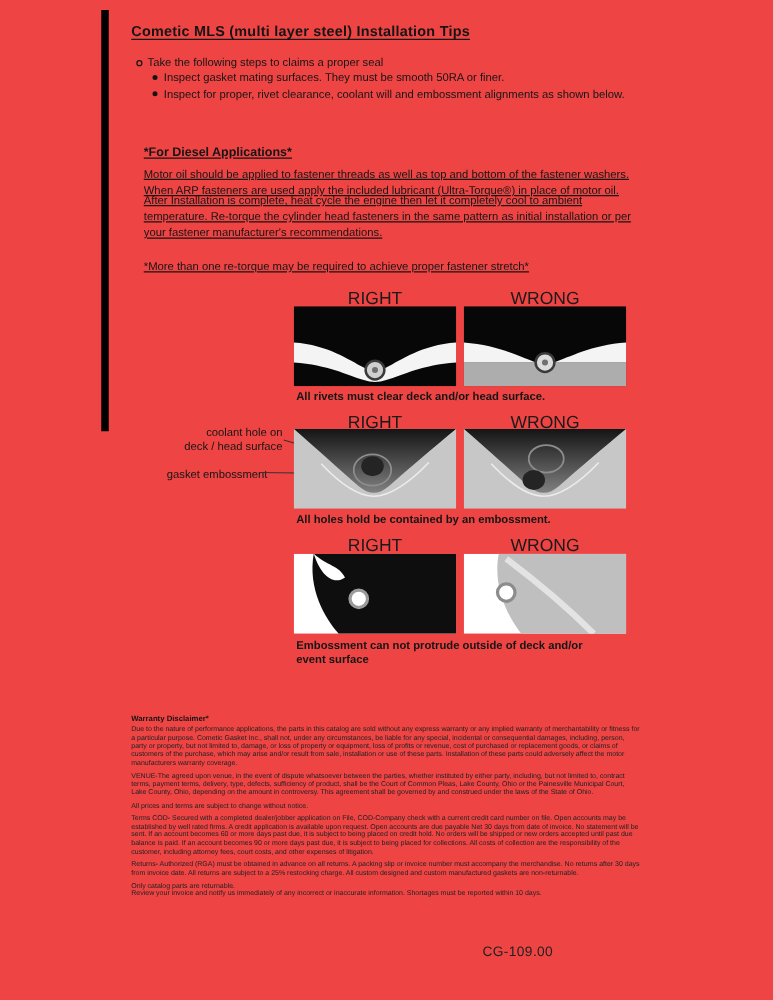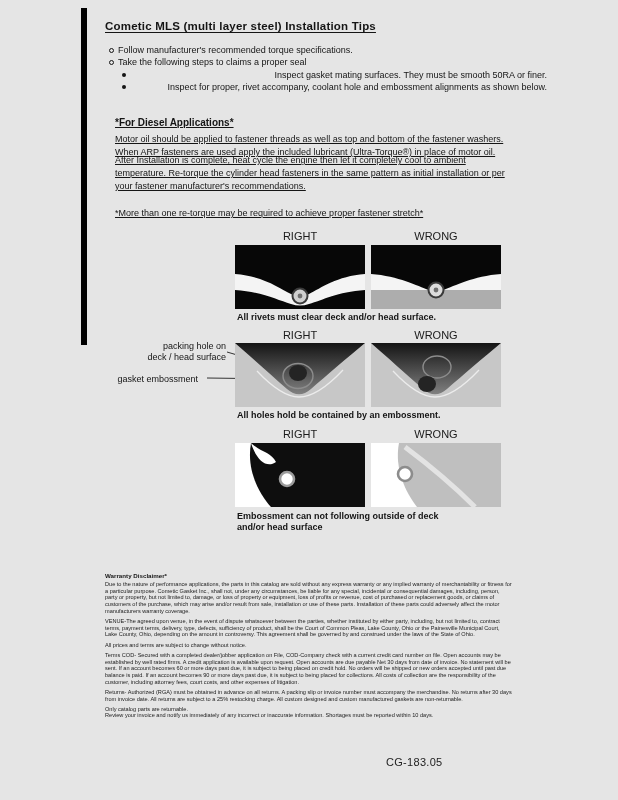--- a/index.html
+++ b/index.html
@@ -1,52 +1,51 @@
 <!DOCTYPE html>
 <html><head>
 <meta charset="utf-8">
 <style>
   html,body{margin:0;padding:0;background:#ffffff;}
-  .page{position:relative;width:618px;height:800px;background:#e5e5e5;font-family:"Liberation Sans",sans-serif;color:#151515;overflow:hidden;}
+  .page{position:relative;width:618px;height:800px;background:#ef4444;font-family:"Liberation Sans",sans-serif;color:#151515;overflow:hidden;}
   .abs{position:absolute;}
   .spine{position:absolute;left:81px;top:8px;width:6px;height:337px;background:#000;}
   .title{position:absolute;left:105px;top:20px;font-size:11.5px;font-weight:bold;text-decoration:underline;text-underline-offset:2px;letter-spacing:.2px;}
   .tips{position:absolute;left:107px;top:44px;width:440px;font-size:9px;}
   .tip{position:relative;padding-left:11px;line-height:12.3px;}
-  .tip.sub{margin-left:13px;text-align:right;}
+  .tip.sub{margin-left:13px;}
   .dot{position:absolute;left:2px;top:4px;border-radius:50%;}
   .dot.open{width:3px;height:3px;border:1px solid #151515;}
   .dot.fill{width:4px;height:4px;background:#151515;}
   .diesel-h{position:absolute;left:115px;top:117px;font-size:10px;font-weight:bold;text-decoration:underline;}
   .para{position:absolute;left:115px;font-size:9px;line-height:13px;text-decoration:underline;}
-  .dg-h{position:absolute;width:130px;text-align:center;font-size:11px;color:#1a1a1a;}
+  .dg-h{position:absolute;width:130px;text-align:center;font-size:14px;color:#1a1a1a;}
   .dg-img{position:absolute;width:130px;height:64px;}
   .dg-img svg{display:block;width:130px;height:64px;}
   .caption{position:absolute;font-size:9px;line-height:11px;color:#151515;font-weight:bold;}
   .lbl{position:absolute;font-size:9px;line-height:10.5px;text-align:right;}
   .warr-h{position:absolute;left:105px;top:572px;font-size:6.2px;font-weight:bold;}
   .warr{position:absolute;left:105px;top:581px;width:408px;font-size:5.6px;line-height:6.7px;color:#222;}
   .warr p{margin:0 0 3.5px 0;}
   .warr p.tight{margin-bottom:0;}
   .footer{position:absolute;left:386px;top:756px;font-size:11px;color:#222;letter-spacing:.3px;}
 </style>
 </head>
 <body>
 
 <div class="page">
 
   <div class="spine"></div>
 
   <div class="title">Cometic MLS (multi layer steel) Installation Tips</div>
 
   <div class="tips">
-    <div class="tip"><span class="dot open"></span><span>Follow manufacturer's recommended torque specifications.</span></div>
     <div class="tip"><span class="dot open"></span><span>Take the following steps to claims a proper seal</span></div>
     <div class="tip sub"><span class="dot fill"></span><span>Inspect gasket mating surfaces.  They must be smooth 50RA or finer.</span></div>
-    <div class="tip sub"><span class="dot fill"></span><span>Inspect for proper, rivet accompany, coolant hole and embossment alignments as shown below.</span></div>
+    <div class="tip sub"><span class="dot fill"></span><span>Inspect for proper, rivet clearance, coolant will and embossment alignments as shown below.</span></div>
   </div>
 
   <div class="diesel-h">*For Diesel Applications*</div>
   <div class="para" style="top:133px;width:392px">Motor oil should be applied to fastener threads as well as top and bottom of the fastener washers. When ARP fasteners are used apply the included lubricant (Ultra-Torque®) in place of motor oil.</div>
   <div class="para" style="top:154px;width:400px">After Installation is complete, heat cycle the engine then let it completely cool to ambient temperature. Re-torque the cylinder head fasteners in the same pattern as initial installation or per your fastener manufacturer's recommendations.</div>
   <div class="para" style="top:207px;width:430px">*More than one re-torque may be required to achieve proper fastener stretch*</div>
 
   <div class="dg-h" style="left:235px;top:230px">RIGHT</div>
   <div class="dg-h" style="left:371px;top:230px">WRONG</div>
 
@@ -66,24 +65,24 @@
       <circle cx="65" cy="45" r="7.5" fill="#dcdcdc" stroke="#3a3a3a" stroke-width="2"></circle>
       <circle cx="65" cy="45" r="2.4" fill="#6f6f6f"></circle>
     </svg>
   </div>
   <div class="caption" style="left:237px;top:312px">All rivets must clear deck and/or head surface.</div>
 
   <div class="dg-h" style="left:235px;top:329px">RIGHT</div>
   <div class="dg-h" style="left:371px;top:329px">WRONG</div>
 
   <div class="lbl" style="left:118px;top:341px;width:108px">
-    <div>packing hole on</div>
+    <div>coolant hole on</div>
     <div>deck / head surface</div>
   </div>
-  <div class="lbl" style="left:102px;top:374px;width:96px">gasket embossment</div>
+  <div class="lbl" style="left:118px;top:374px;width:96px">gasket embossment</div>
   <svg class="abs" style="left:207px;top:346px" width="92" height="40" viewBox="0 0 92 40">
     <line x1="20" y1="6" x2="88" y2="26" stroke="#333" stroke-width="1"></line>
     <line x1="0" y1="32" x2="76" y2="33" stroke="#333" stroke-width="1"></line>
   </svg>
 
   <div class="dg-img" style="left:235px;top:343px">
     <svg viewBox="0 0 130 64">
       <defs>
         <linearGradient id="wgR" x1="0" y1="0" x2="0" y2="1">
           <stop offset="0" stop-color="#141414"></stop>
@@ -126,28 +125,28 @@
     </svg>
   </div>
   <div class="dg-img" style="left:371px;top:443px">
     <svg viewBox="0 0 130 64">
       <rect width="130" height="64" fill="#ffffff"></rect>
       <path d="M28,0 H130 V64 H46 C35,50 23,26 28,0 Z" fill="#bfbfbf"></path>
       <path d="M34,4 C58,22 84,44 104,64" stroke="#e3e3e3" stroke-width="5" fill="none"></path>
       <circle cx="34" cy="31" r="7" fill="#ffffff" stroke="#8c8c8c" stroke-width="2.6"></circle>
     </svg>
   </div>
-  <div class="caption" style="left:237px;top:511px;width:230px">Embossment can not following outside of deck and/or head surface</div>
+  <div class="caption" style="left:237px;top:511px;width:230px">Embossment can not protrude outside of deck and/or event surface</div>
 
   <div class="warr-h">Warranty Disclaimer*</div>
   <div class="warr">
     <p>Due to the nature of performance applications, the parts in this catalog are sold without any express warranty or any implied warranty of merchantability or fitness for a particular purpose.  Cometic Gasket Inc., shall not, under any circumstances, be liable for any special, incidental or consequential damages, including, person, party or property, but not limited to, damage, or loss of property or equipment, loss of profits or revenue, cost of purchased or replacement goods, or claims of customers of the purchase, which may arise and/or result from sale, installation or use of these parts.  Installation of these parts could adversely affect the motor manufacturers warranty coverage.</p>
     <p>VENUE-The agreed upon venue, in the event of dispute whatsoever between the parties, whether instituted by either party, including, but not limited to, contract terms, payment terms, delivery, type, defects, sufficiency of product, shall be the Court of Common Pleas, Lake County, Ohio or the Painesville Municipal Court, Lake County, Ohio, depending on the amount in controversy.  This agreement shall be governed by and construed under the laws of the State of Ohio.</p>
     <p>All prices and terms are subject to change without notice.</p>
     <p>Terms COD- Secured with a completed dealer/jobber application on File, COD-Company check with a current credit card number on file.  Open accounts may be established by well rated firms.  A credit application is available upon request.  Open accounts are due payable Net 30 days from date of invoice.  No statement will be sent.  If an account becomes 60 or more days past due, it is subject to being placed on credit hold.  No orders will be shipped or new orders accepted until past due balance is paid.  If an account becomes 90 or more days past due, it is subject to being placed for collections.  All costs of collection are the responsibility of the customer, including attorney fees, court costs, and other expenses of litigation.</p>
     <p>Returns- Authorized (RGA) must be obtained in advance on all returns.  A packing slip or invoice number must accompany the merchandise.  No returns after 30 days from invoice date.  All returns are subject to a 25% restocking charge.  All custom designed and custom manufactured gaskets are non-returnable.</p>
     <p class="tight">Only catalog parts are returnable.</p>
     <p class="tight">Review your invoice and notify us immediately of any incorrect or inaccurate information.  Shortages must be reported within 10 days.</p>
   </div>
 
-  <div class="footer">CG-183.05</div>
+  <div class="footer">CG-109.00</div>
 
 </div>
 
 </body></html>

